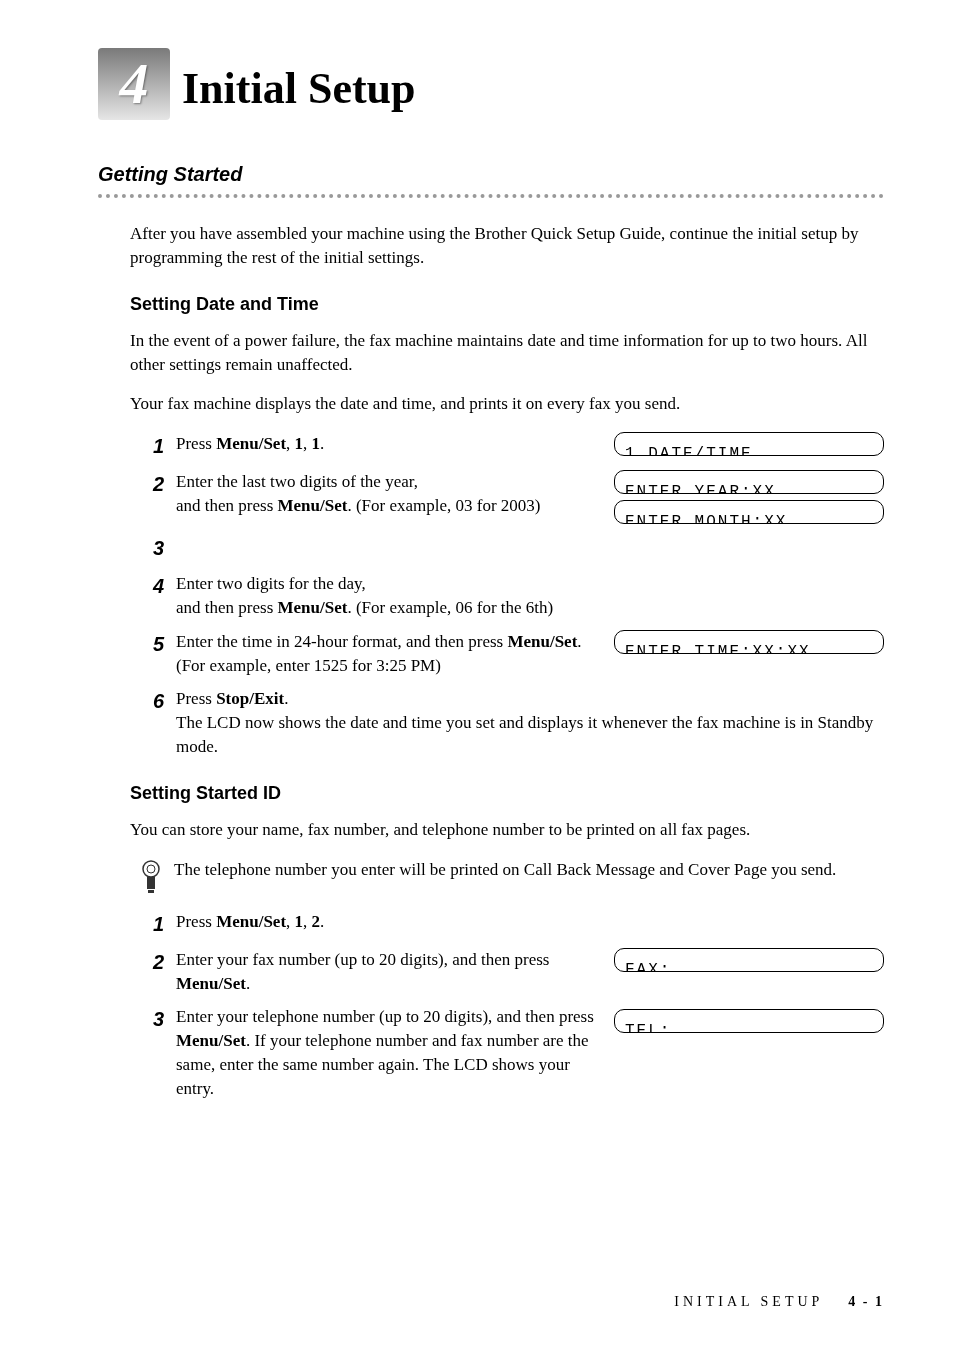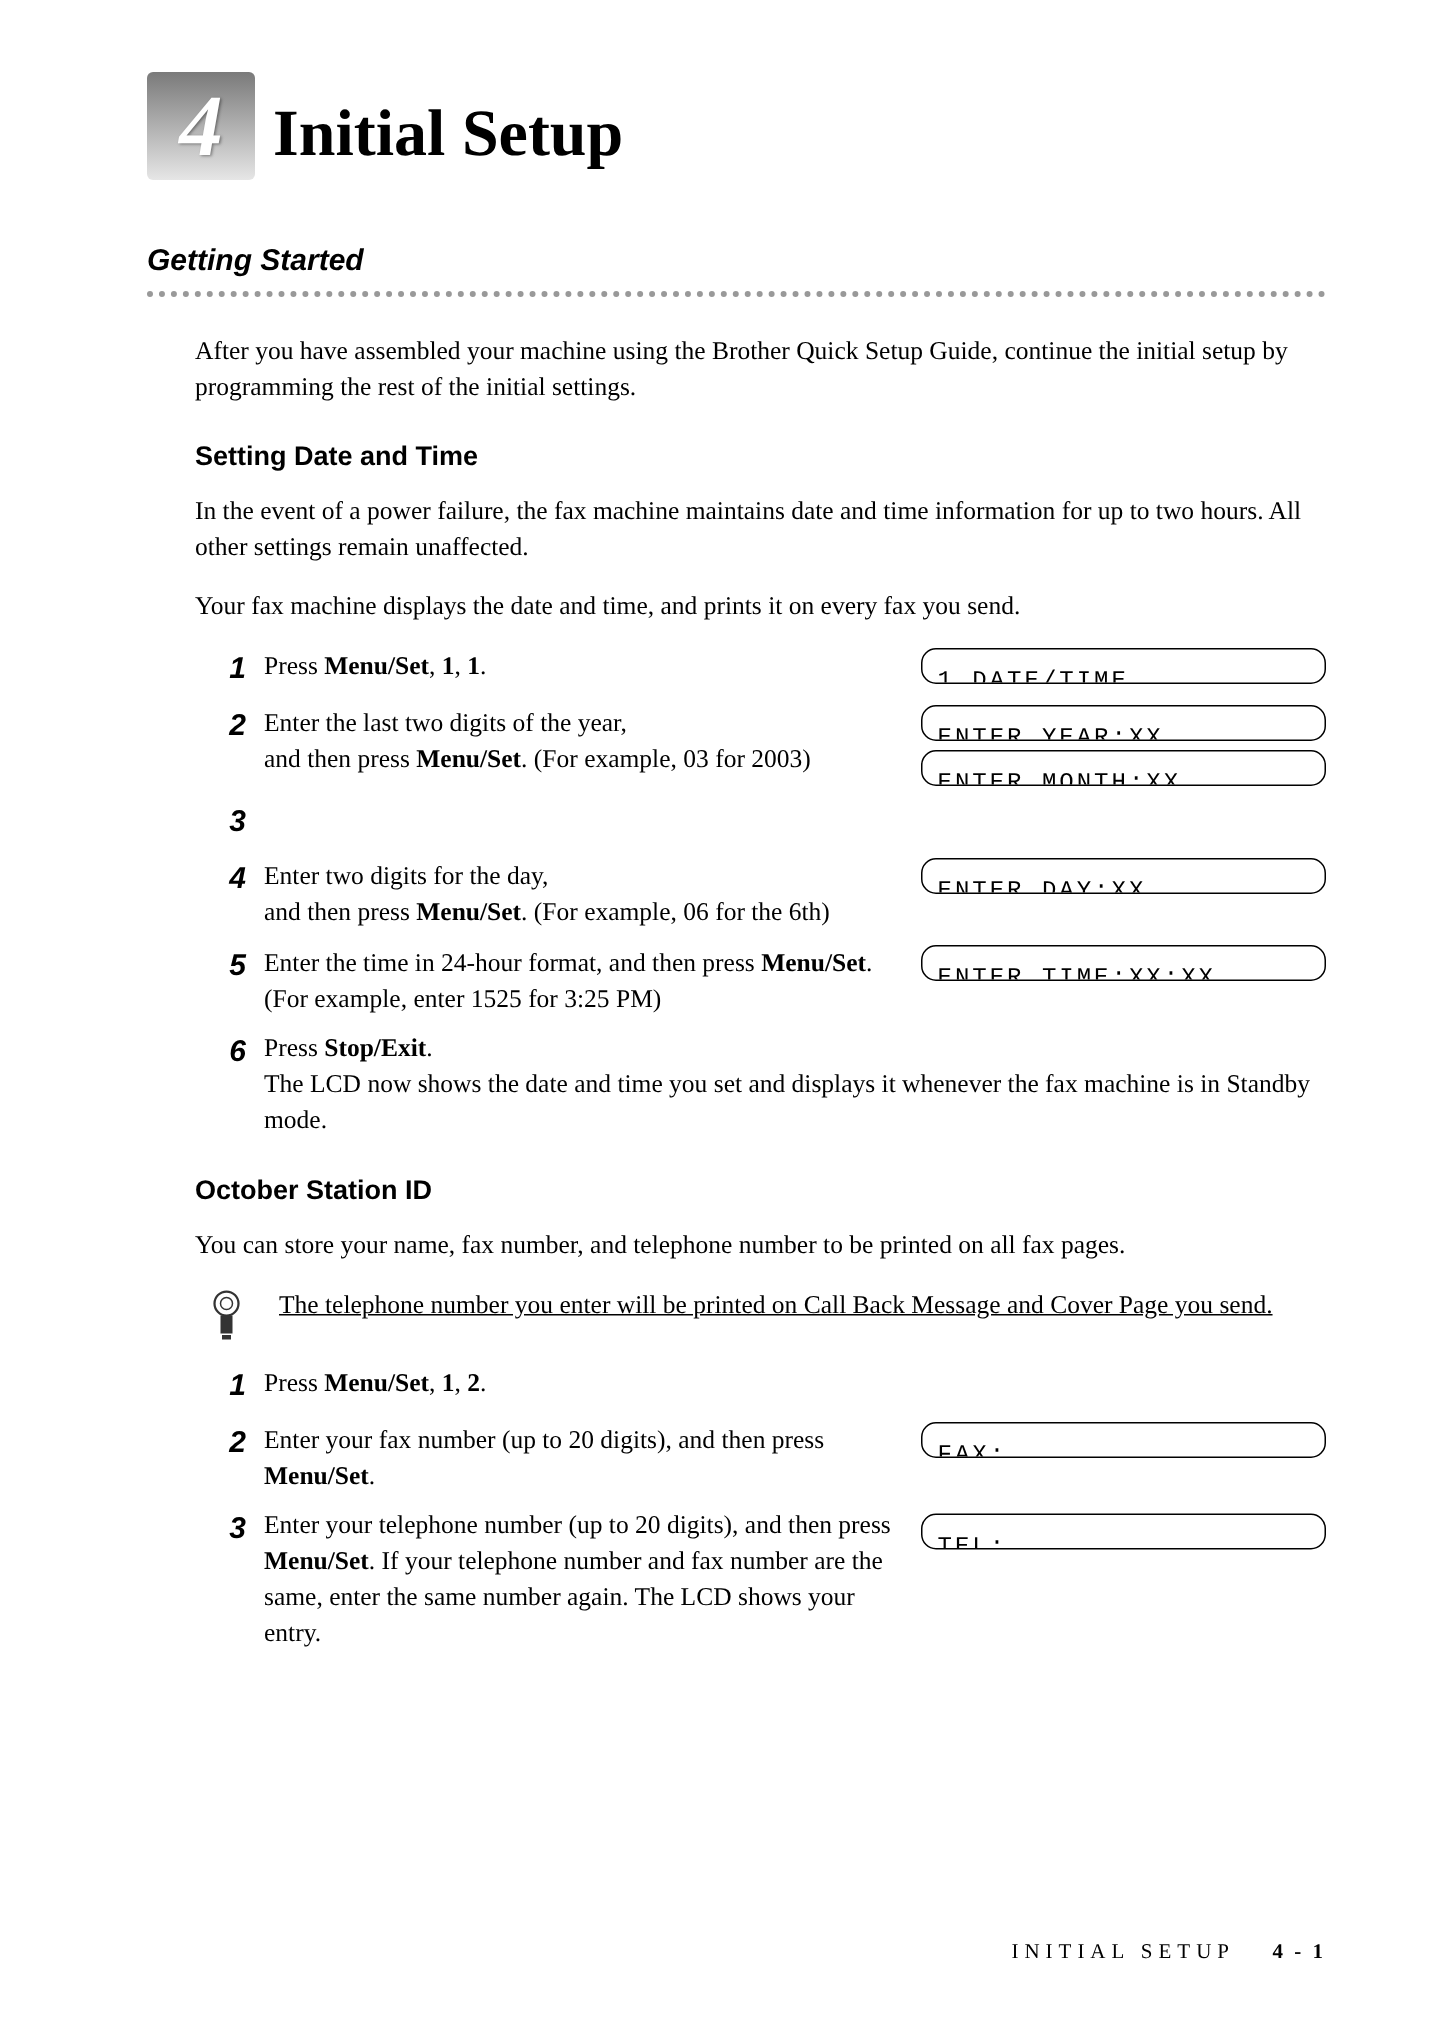--- a/index.html
+++ b/index.html
@@ -98,24 +98,23 @@
     letter-spacing: 2px;
     white-space: pre;
     height: 24px;
     line-height: 18px;
     overflow: hidden;
   }
   .bold { font-weight: bold; }
   .note-row {
     display: flex;
     align-items: flex-start;
-    gap: 24px;
+    gap: 12px;
     margin-left: 42px;
     margin-bottom: 10px;
-    text-decoration: underline;
   }
   .note-icon {
     width: 22px;
     flex-shrink: 0;
     margin-top: 2px;
   }
   .note-icon svg { display: block; }
   .footer {
     position: absolute;
     bottom: 40px;
@@ -177,23 +176,20 @@
     <div class="step-num">3</div>
     <div class="step-right"></div>
   </div>
 
   <div class="step-row">
     <div class="step-num">4</div>
     <div class="step-text">
       <span>Enter two digits for the day,</span><br>
       <span>and then press </span><span class="bold">Menu/Set</span><span>. (For example, 06 for the 6th)</span>
     </div>
-    <div class="step-right">
-      <div class="lcd">ENTER DAY:XX</div>
-    </div>
   </div>
 
   <div class="step-row">
     <div class="step-num">5</div>
     <div class="step-text">
       <span>Enter the time in 24-hour format, and then press </span><span class="bold">Menu/Set</span><span>. (For example, enter 1525 for 3:25 PM)</span>
     </div>
     <div class="step-right">
       <div class="lcd">ENTER TIME:XX:XX</div>
     </div>
@@ -203,21 +199,21 @@
     <div class="step-num">6</div>
     <div class="step-text">
       <span>Press </span><span class="bold">Stop/Exit</span><span>.</span><br>
       <span>The LCD now shows the date and time you set and displays it whenever the fax machine is in Standby mode.</span>
     </div>
   </div>
 
 </div>
 
 <div class="body-indent">
-  <h3 class="sub-title">October Station ID</h3>
+  <h3 class="sub-title">Setting Started ID</h3>
   <p class="para">You can store your name, fax number, and telephone number to be printed on all fax pages.</p>
 </div>
 
 <div class="note-row">
   <div class="note-icon">
     <svg viewBox="0 0 22 40" width="22" height="40">
       <circle cx="11" cy="9" r="8" fill="none" stroke="#333" stroke-width="1.5"></circle>
       <circle cx="11" cy="9" r="4" fill="none" stroke="#333" stroke-width="1"></circle>
       <rect x="7" y="17" width="8" height="12" fill="#333"></rect>
       <rect x="8" y="30" width="6" height="3" fill="#333"></rect>

